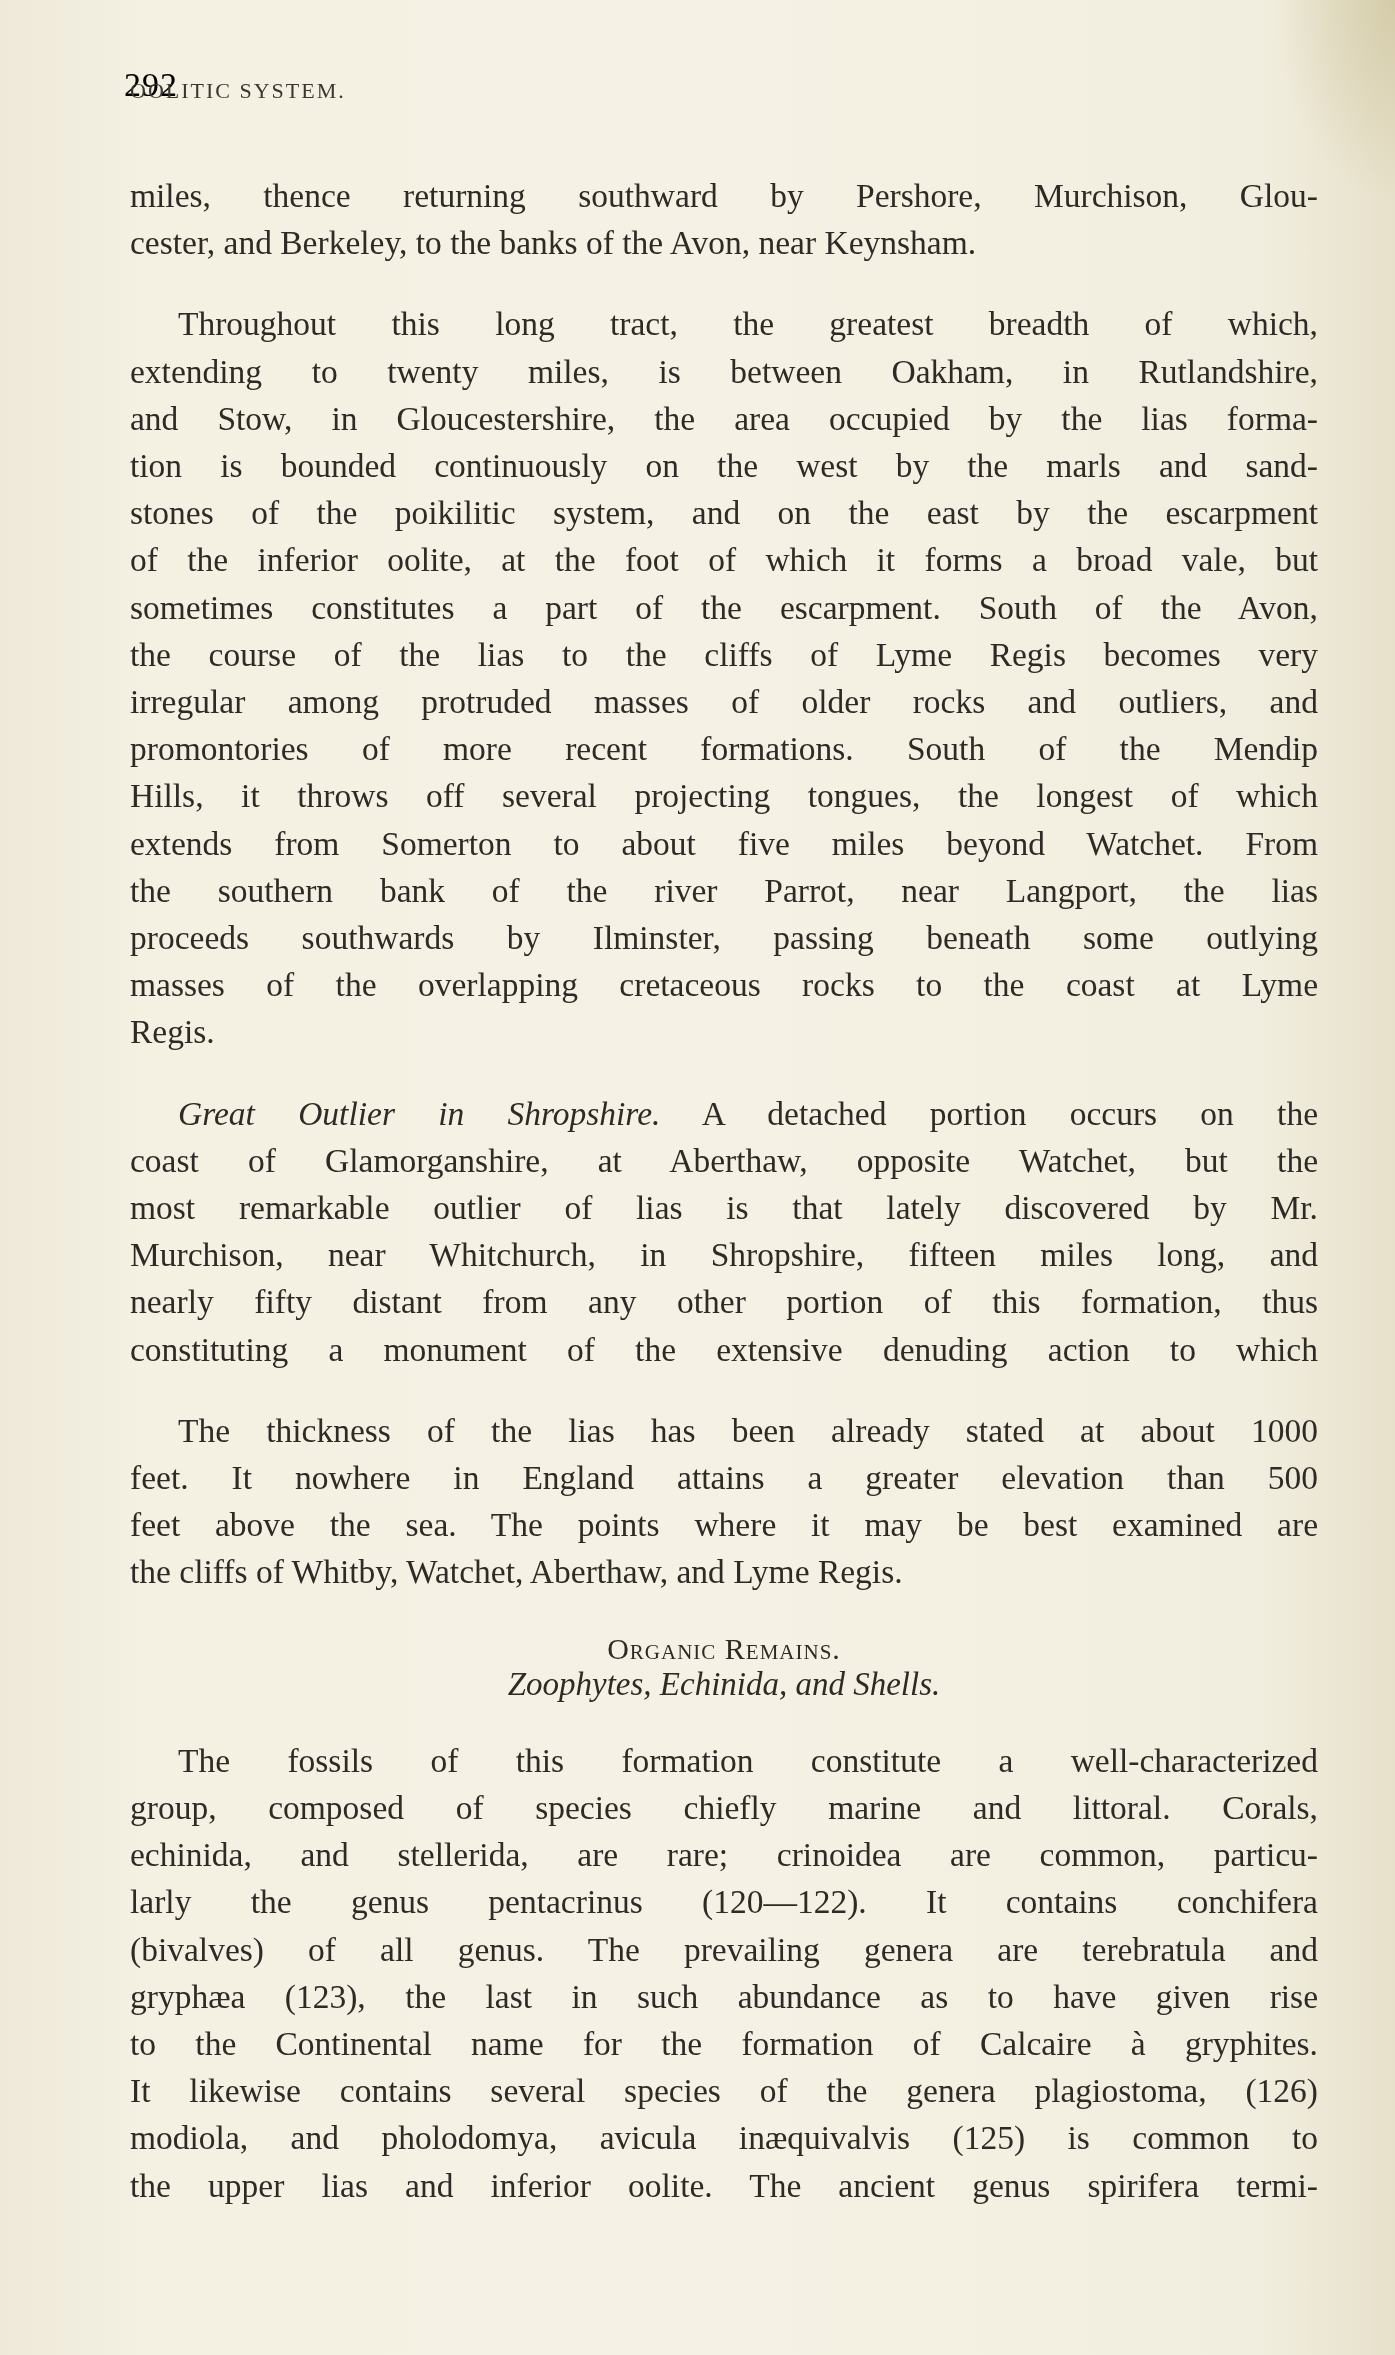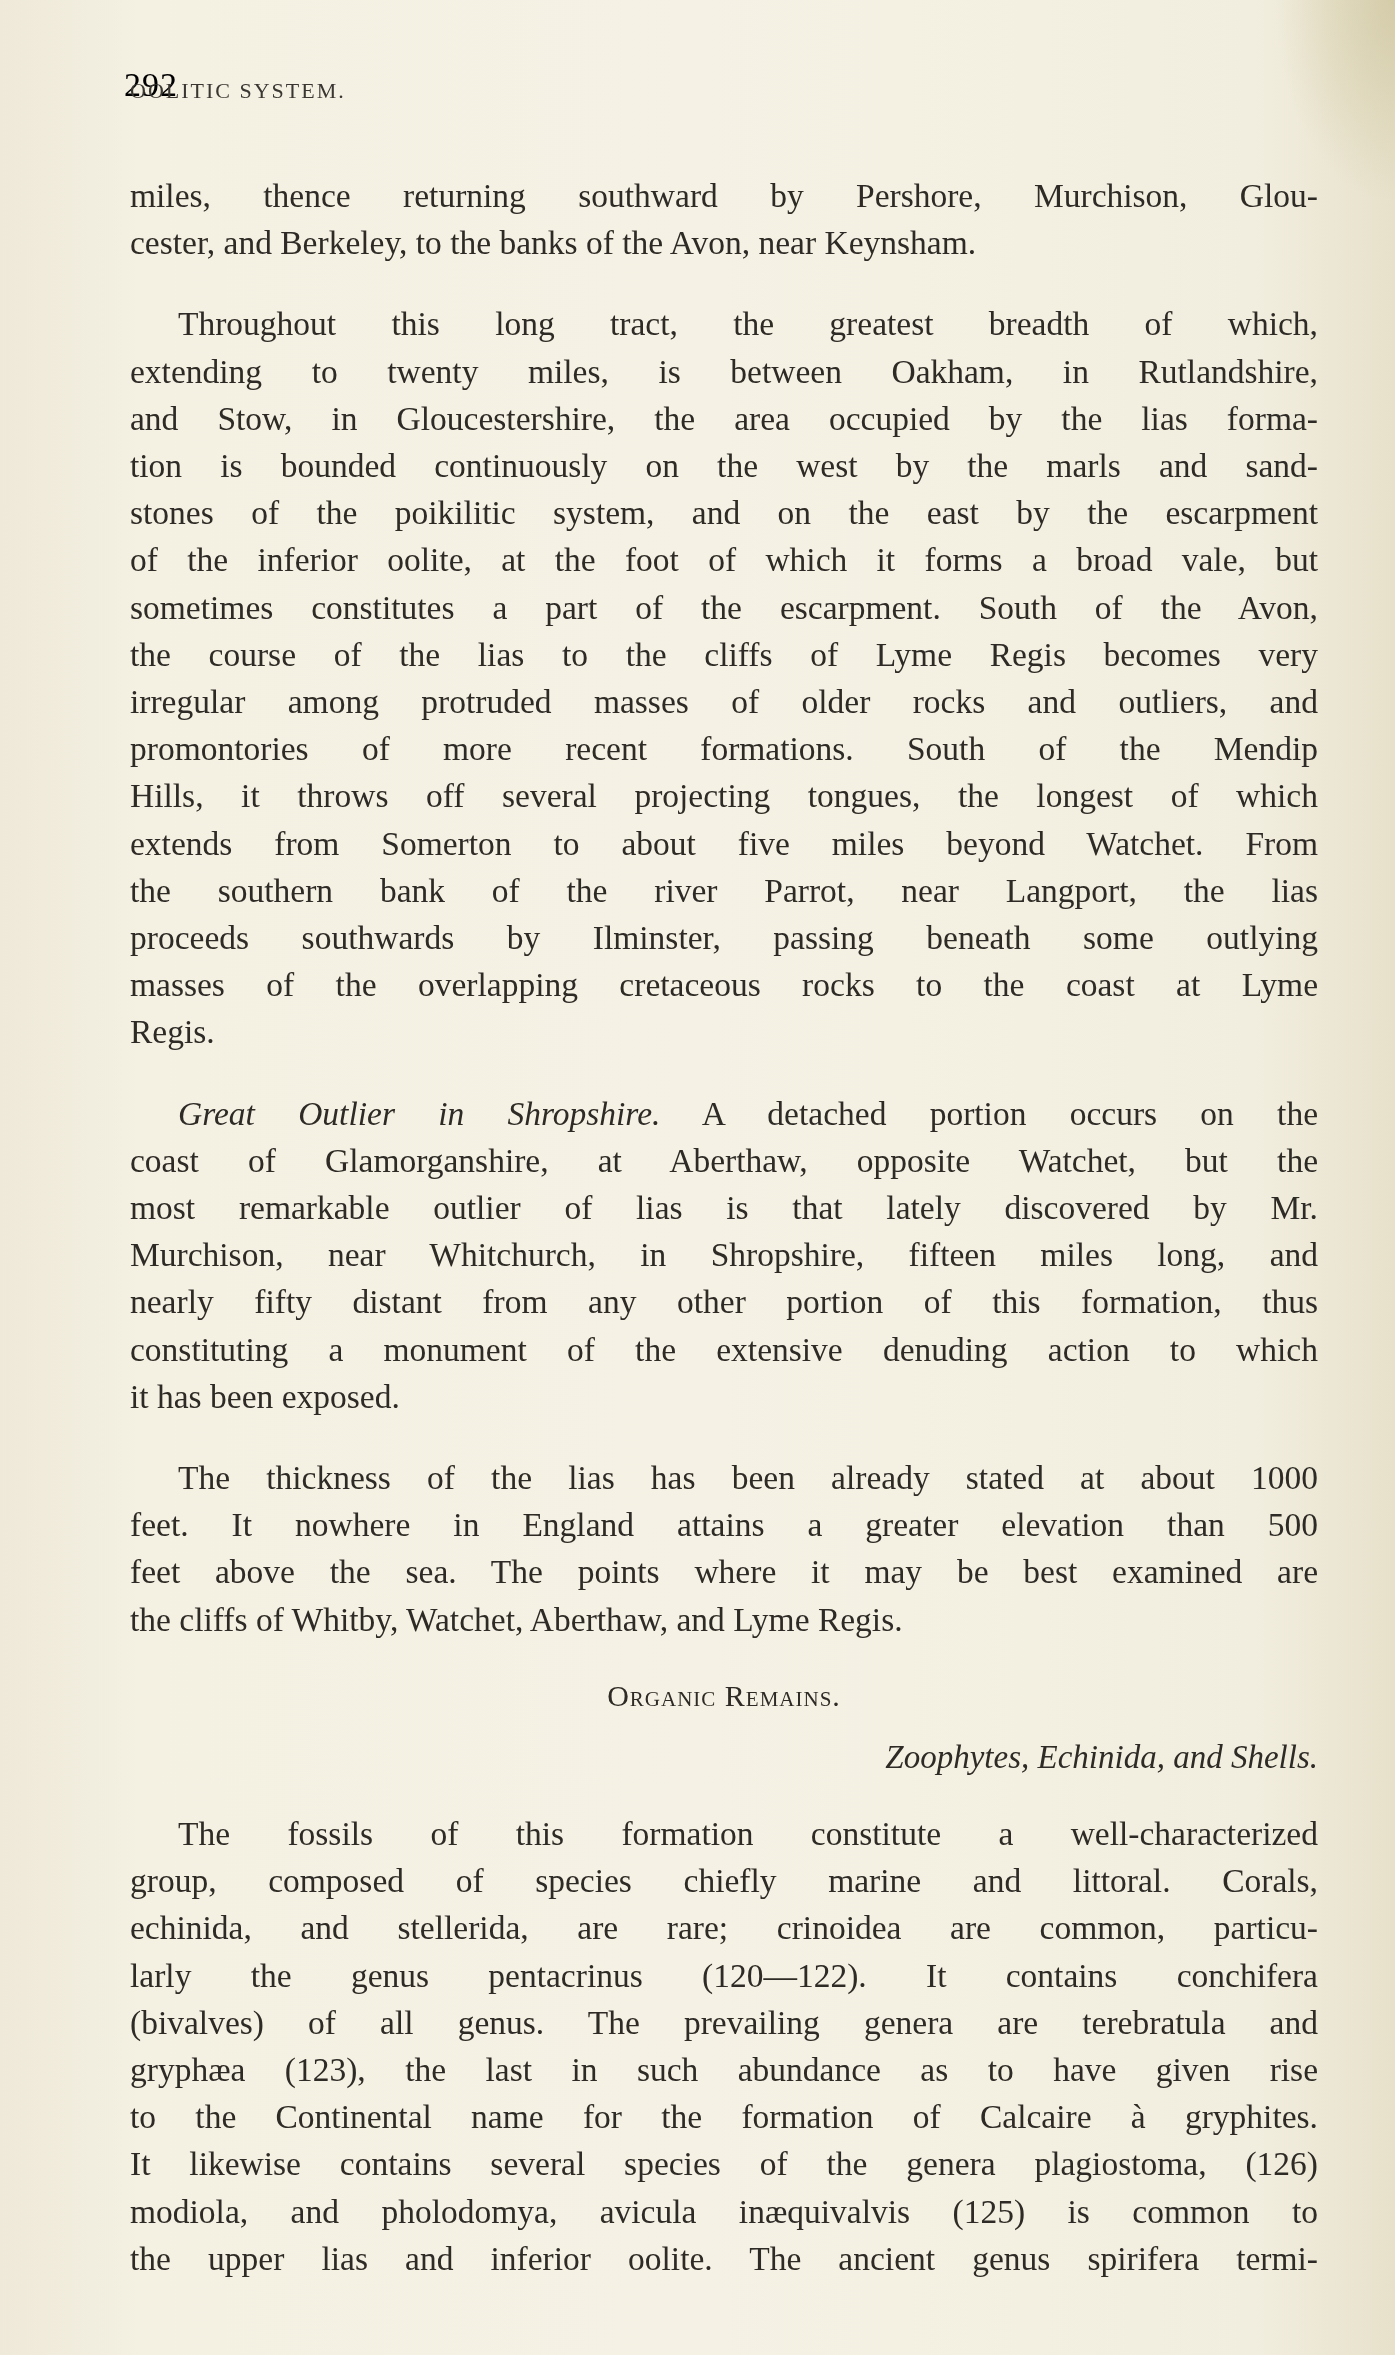--- a/index.html
+++ b/index.html
@@ -57,24 +57,23 @@
     .line.first-indent { padding-left: 48px; margin-top: 34px; }
     .italic { font-style: italic; }
     .section-heading {
       text-align: center;
       font-size: 30px;
       letter-spacing: 1px;
       margin-top: 36px;
       font-variant: small-caps;
     }
     .subheading {
-      text-align: right;
+      text-align: center;
       font-size: 33px;
       font-style: italic;
-      margin-top: 26px;
       margin-bottom: 26px;
     }
   </style>
 </head>
 <body>
 
 <div class="page">
   <div class="running-head">
     <span class="page-number">292</span>
     <span class="running-title">OOLITIC SYSTEM.</span>
@@ -105,21 +104,20 @@
       <span class="line last">Regis.</span>
     </p>
 
     <p>
       <span class="line first-indent"><span class="italic">Great Outlier in Shropshire.</span><span> A detached portion occurs on the</span></span>
       <span class="line">coast of Glamorganshire, at Aberthaw, opposite Watchet, but the</span>
       <span class="line">most remarkable outlier of lias is that lately discovered by Mr.</span>
       <span class="line">Murchison, near Whitchurch, in Shropshire, fifteen miles long, and</span>
       <span class="line">nearly fifty distant from any other portion of this formation, thus</span>
       <span class="line">constituting a monument of the extensive denuding action to which</span>
-      <span class="line last">it has been exposed.</span>
     </p>
 
     <p>
       <span class="line first-indent">The thickness of the lias has been already stated at about 1000</span>
       <span class="line">feet. It nowhere in England attains a greater elevation than 500</span>
       <span class="line">feet above the sea. The points where it may be best examined are</span>
       <span class="line last">the cliffs of Whitby, Watchet, Aberthaw, and Lyme Regis.</span>
     </p>
 
     <div class="section-heading">Organic Remains.</div>

